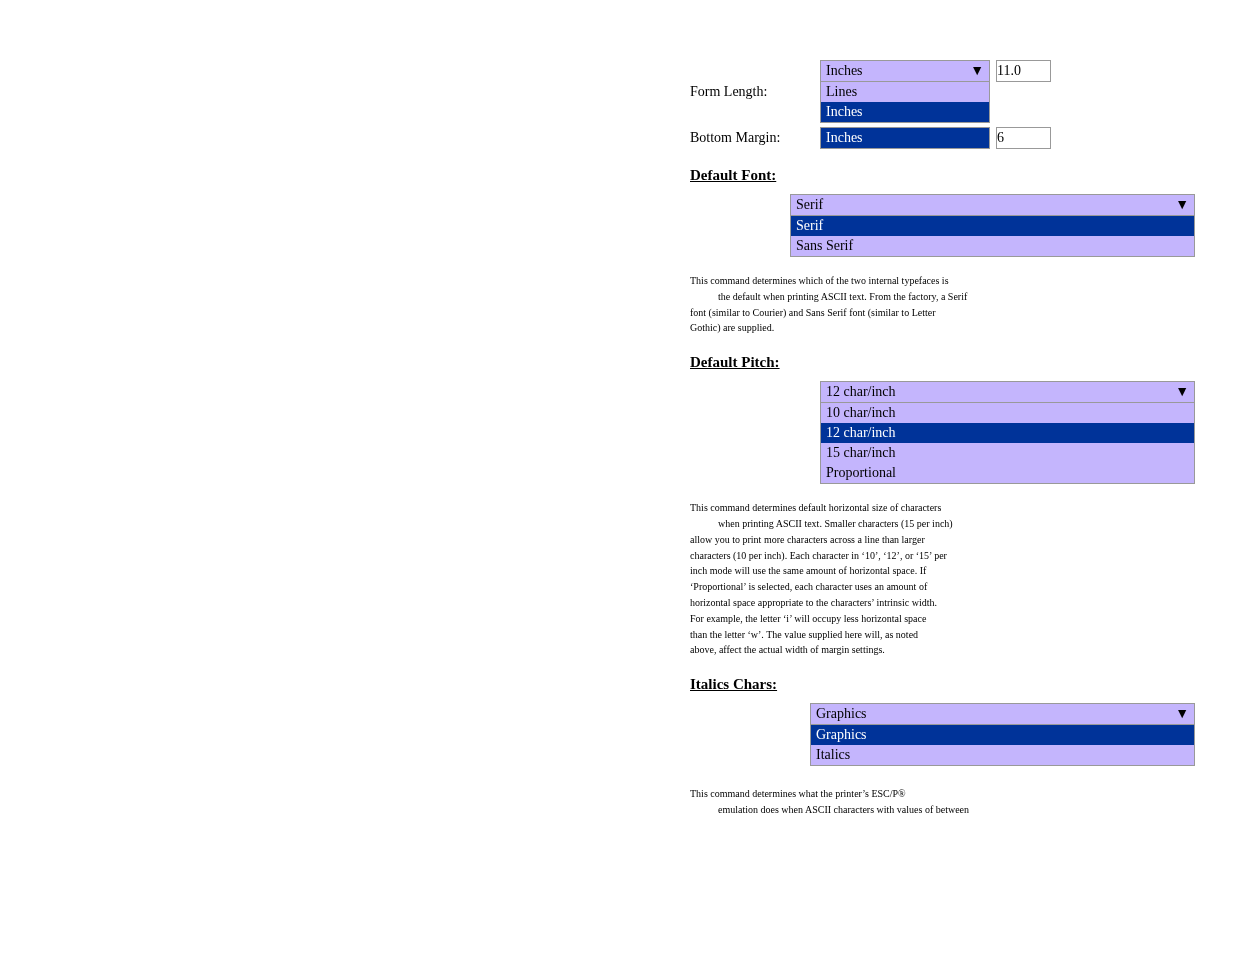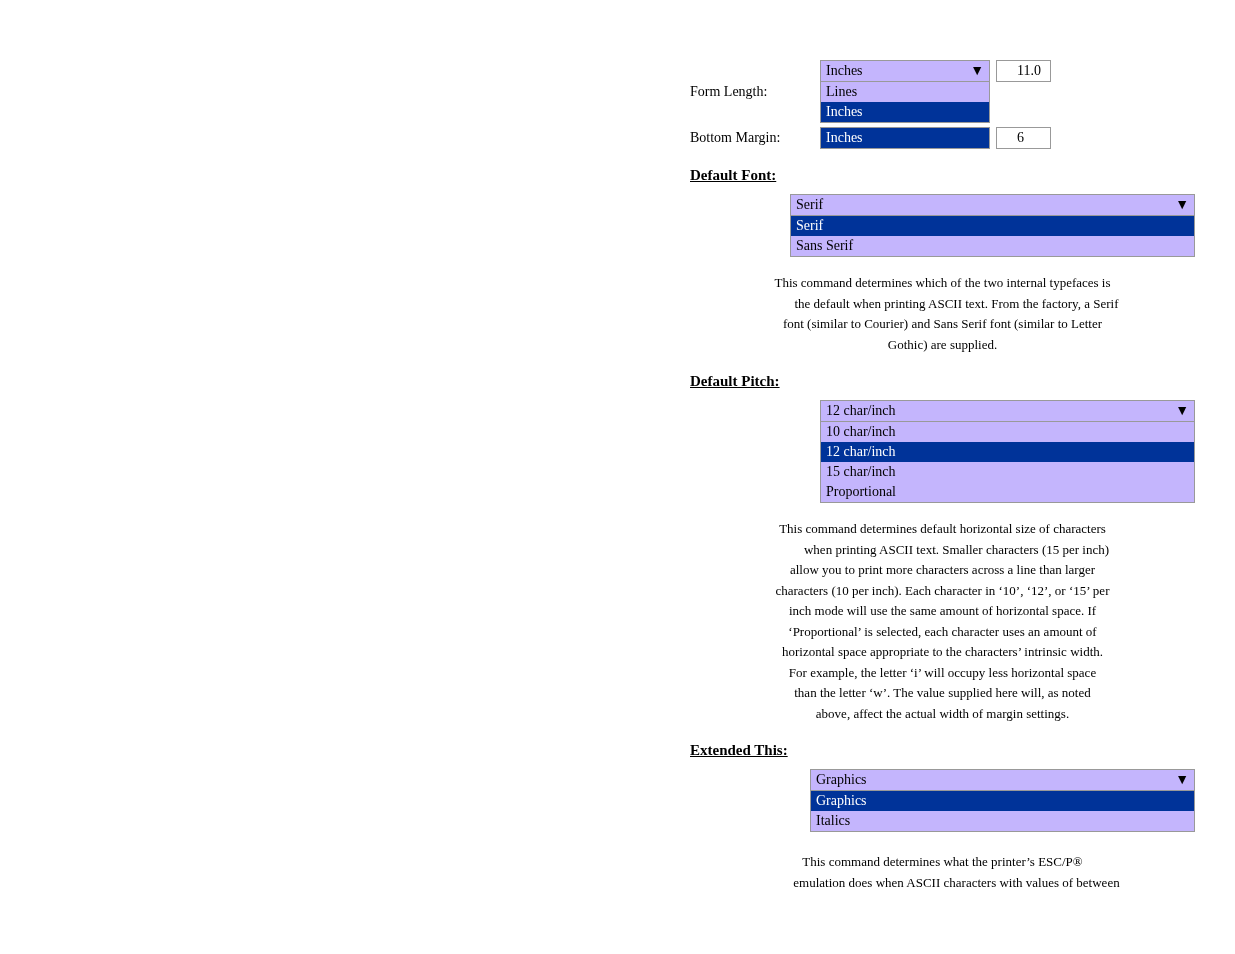--- a/index.html
+++ b/index.html
@@ -26,21 +26,21 @@
     }
 
     .content-area {
       margin-left: 690px;
       padding-right: 40px;
     }
 
     .value-box {
       border: 1px solid #999;
       background: #fff;
-      padding: 2px 20px;
+      padding: 2px 0;
       font-size: 14px;
       width: 55px;
       margin-left: 4px;
     }
 
     
     .section-heading {
       font-size: 15px;
       font-weight: bold;
       text-decoration: underline;
@@ -100,24 +100,23 @@
     .combined-dropdown-item.active {
       background: #003399;
       color: #fff;
     }
 
     .section-block {
       margin-bottom: 18px;
     }
 
     .para-text {
-      font-size: 13px;
+      font-size: 10px;
       line-height: 1.58;
       margin-bottom: 18px;
-      text-align: center;
     }
 
     .para-indent {
       padding-left: 28px;
     }
   </style>
 </head>
 <body>
 
 <div class="page-container">
@@ -205,21 +204,21 @@
           ‘Proportional’ is selected, each character uses an amount of<br>
           horizontal space appropriate to the characters’ intrinsic width.<br>
           For example, the letter ‘i’ will occupy less horizontal space<br>
           than the letter ‘w’.  The value supplied here will, as noted<br>
           above, affect the actual width of margin settings.
         </span>
       </p>
     </div>
 
     <div class="section-block">
-      <div class="section-heading">Extended This:</div>
+      <div class="section-heading">Italics Chars:</div>
 
       <div class="extended-chars-dropdown-area">
         <div class="combined-dropdown" style="min-width:170px;">
           <div class="combined-dropdown-selected">
             <span>Graphics</span>
             <span>▼</span>
           </div>
           <div class="combined-dropdown-open">
             <div class="combined-dropdown-item active">Graphics</div>
             <div class="combined-dropdown-item">Italics</div>

